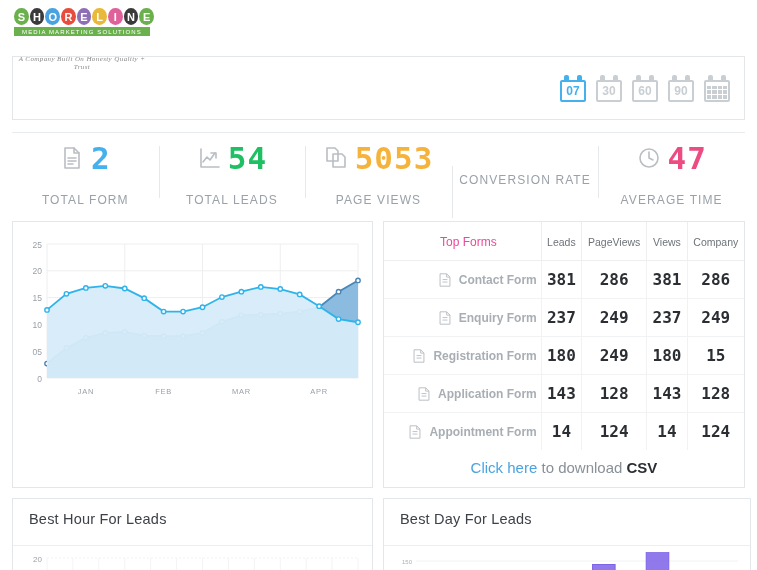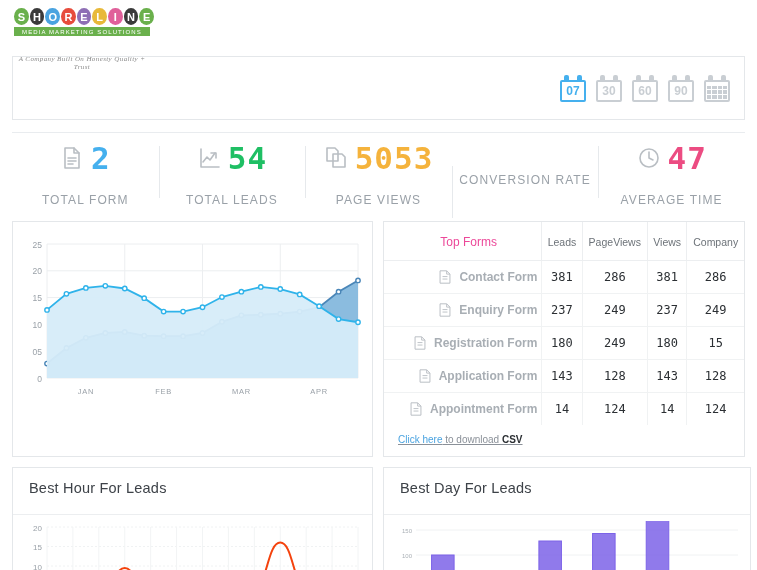--- a/index.html
+++ b/index.html
@@ -96,31 +96,31 @@
     padding: 13px 4px 11px; border-bottom: 1px solid #eceef0;
     border-left: 1px solid #eceef0; text-align: center;
   }
   table.tf th.first {
     text-align: center; padding-left: 16px; border-left: none;
     font-size: 12px; color: #ec4899;
   }
   table.tf td {
     padding: 9px 4px; border-bottom: 1px solid #f0f2f3;
     border-left: 1px solid #f0f2f3; text-align: center;
-    font-size: 12px; font-weight: normal; color: #2b2f33;
+    font-size: 16px; font-weight: bold; color: #2b2f33;
     font-family: "DejaVu Sans Mono", monospace;
   }
   table.tf td.first {
     text-align: right; padding-left: 16px; border-left: none;
     font-size: 12px; font-weight: bold; color: #a8aeb4;
     font-family: "Liberation Sans", sans-serif;
   }
   table.tf tr:last-child td { border-bottom: none; }
   .doc-ico { display: inline-block; vertical-align: -3px; margin-right: 8px; }
-  .tf-foot { text-align: left; font-size: 10px; color: #8a9098; padding: 9px 14px 11px; text-decoration: underline; }
+  .tf-foot { text-align: center; font-size: 15px; color: #8a9098; padding: 9px 14px 11px; }
   .tf-foot a { color: #4aa3e0; text-decoration: none; }
   .tf-foot b { color: #2b2f33; }
 
   .mini { padding: 6px 8px 0 4px; }
 </style>
 </head>
 <body>
 
 <div class="page">
 

